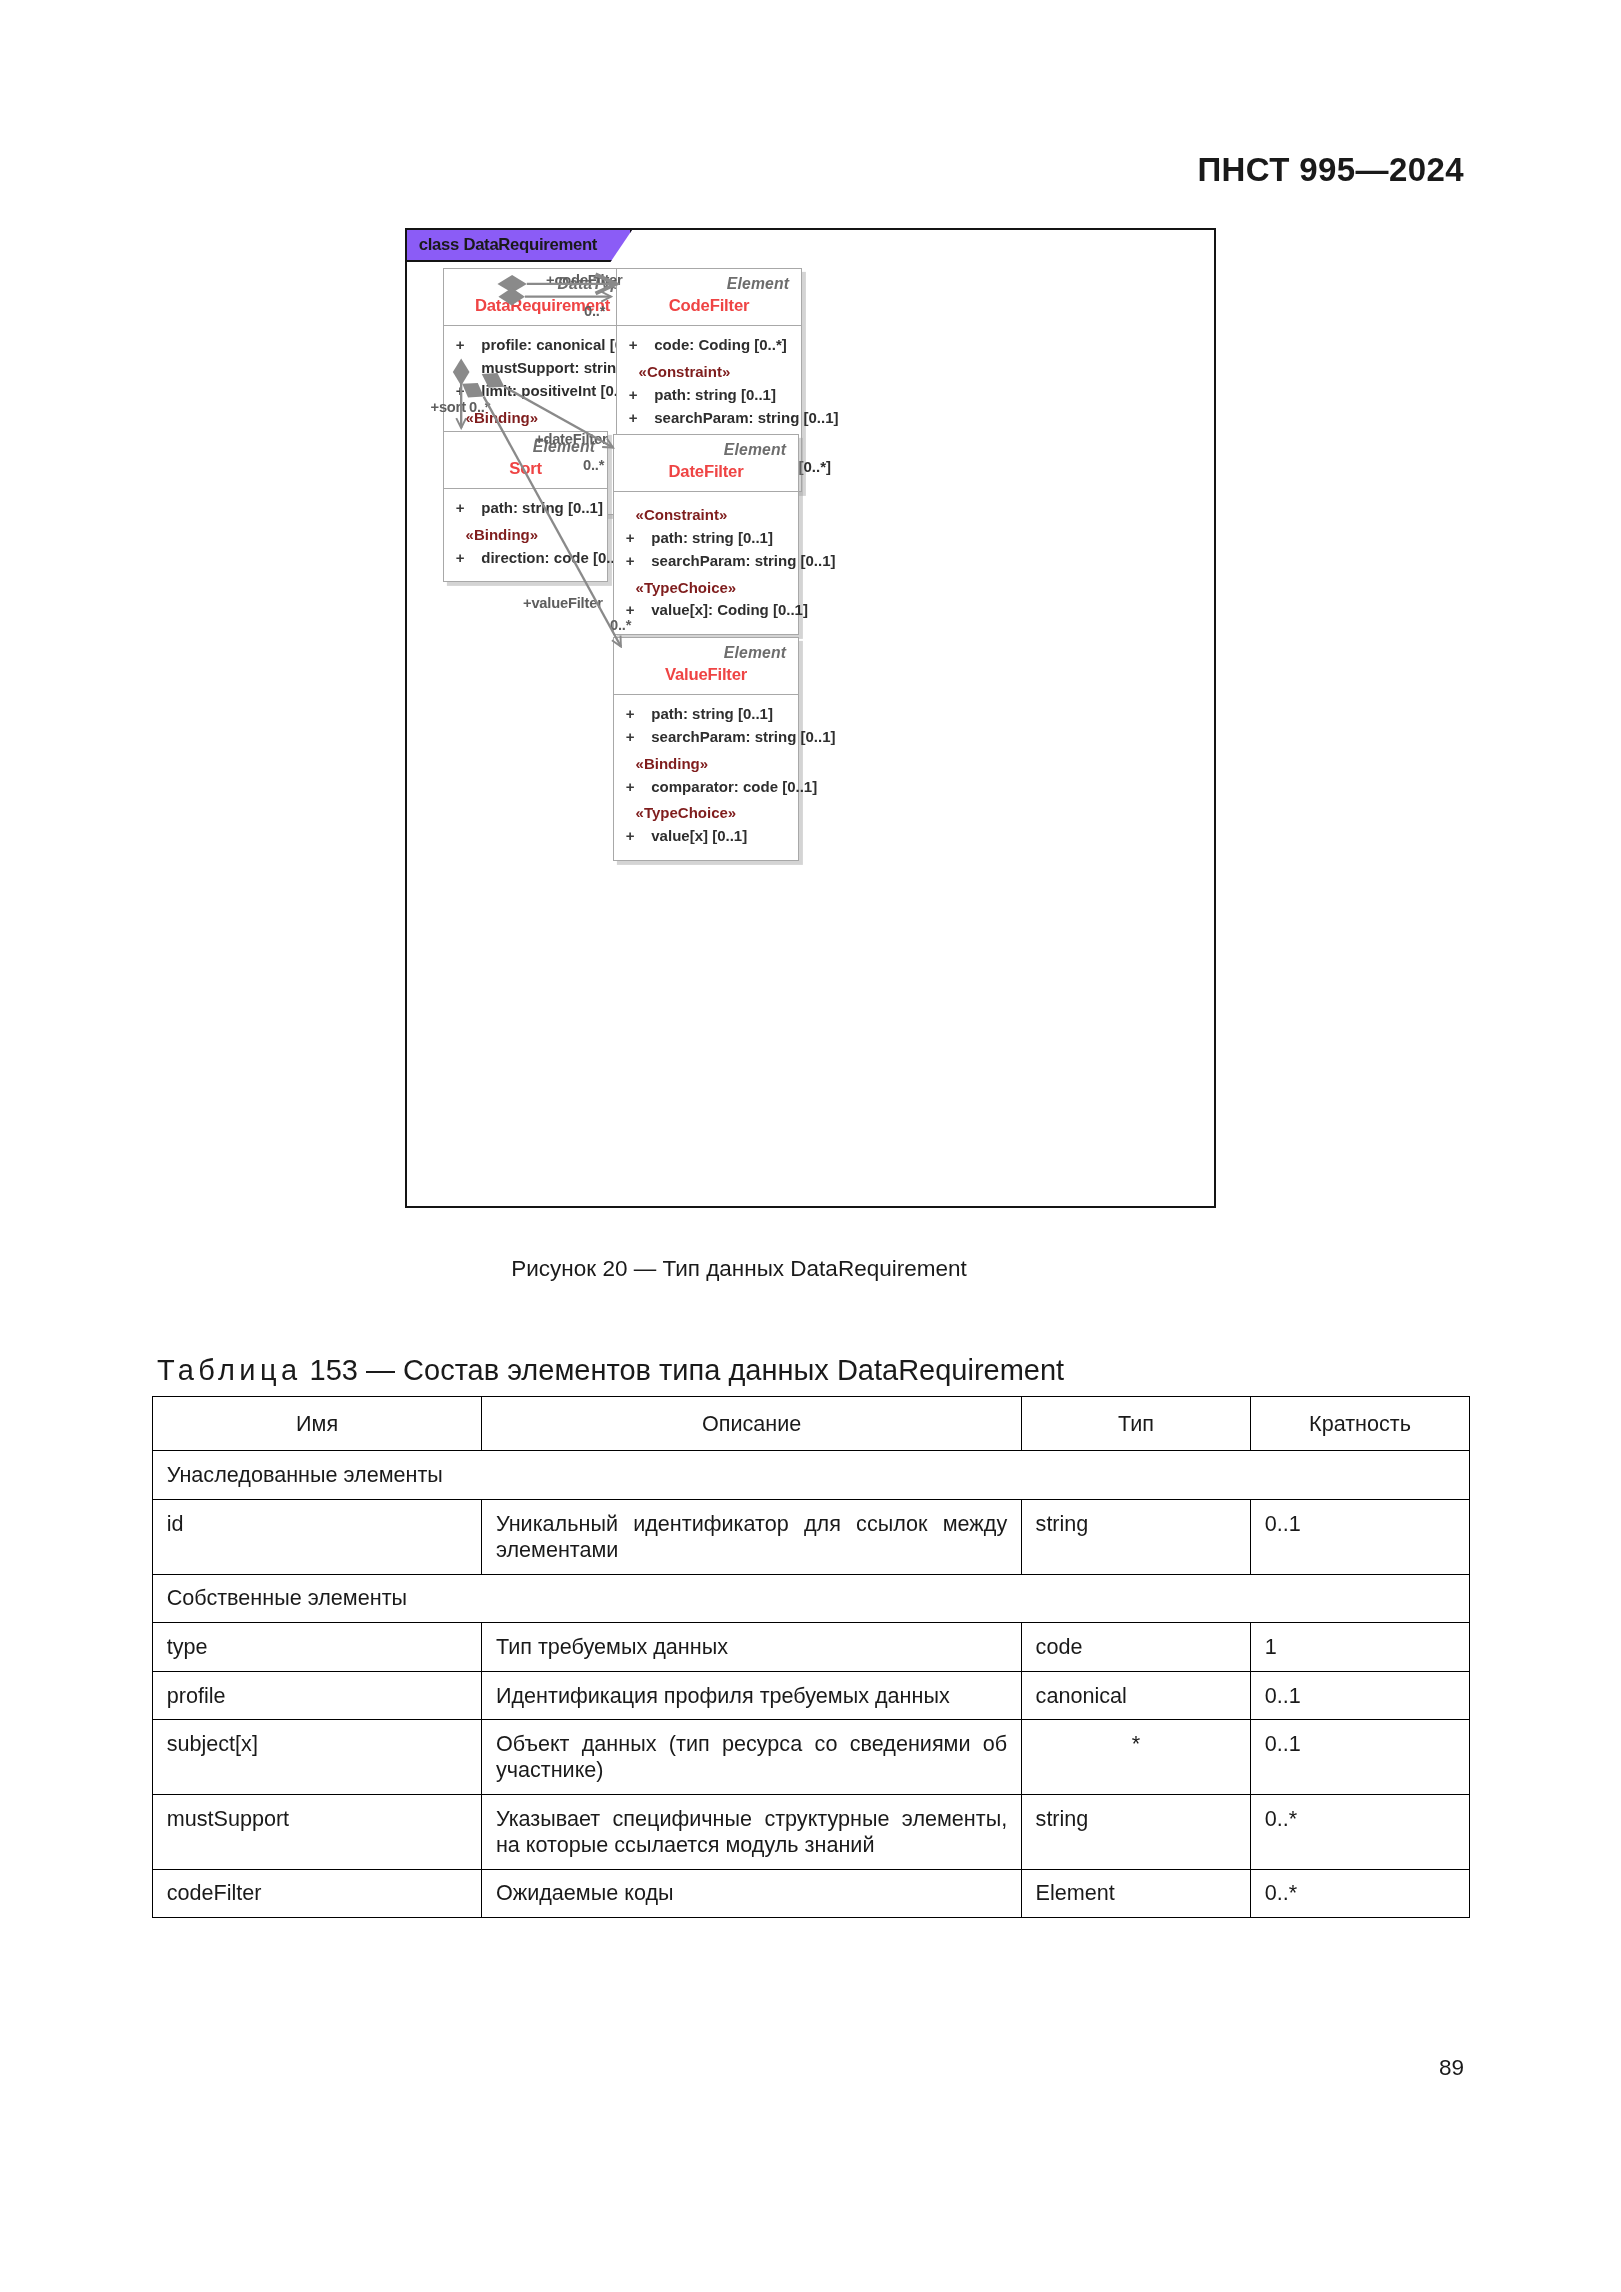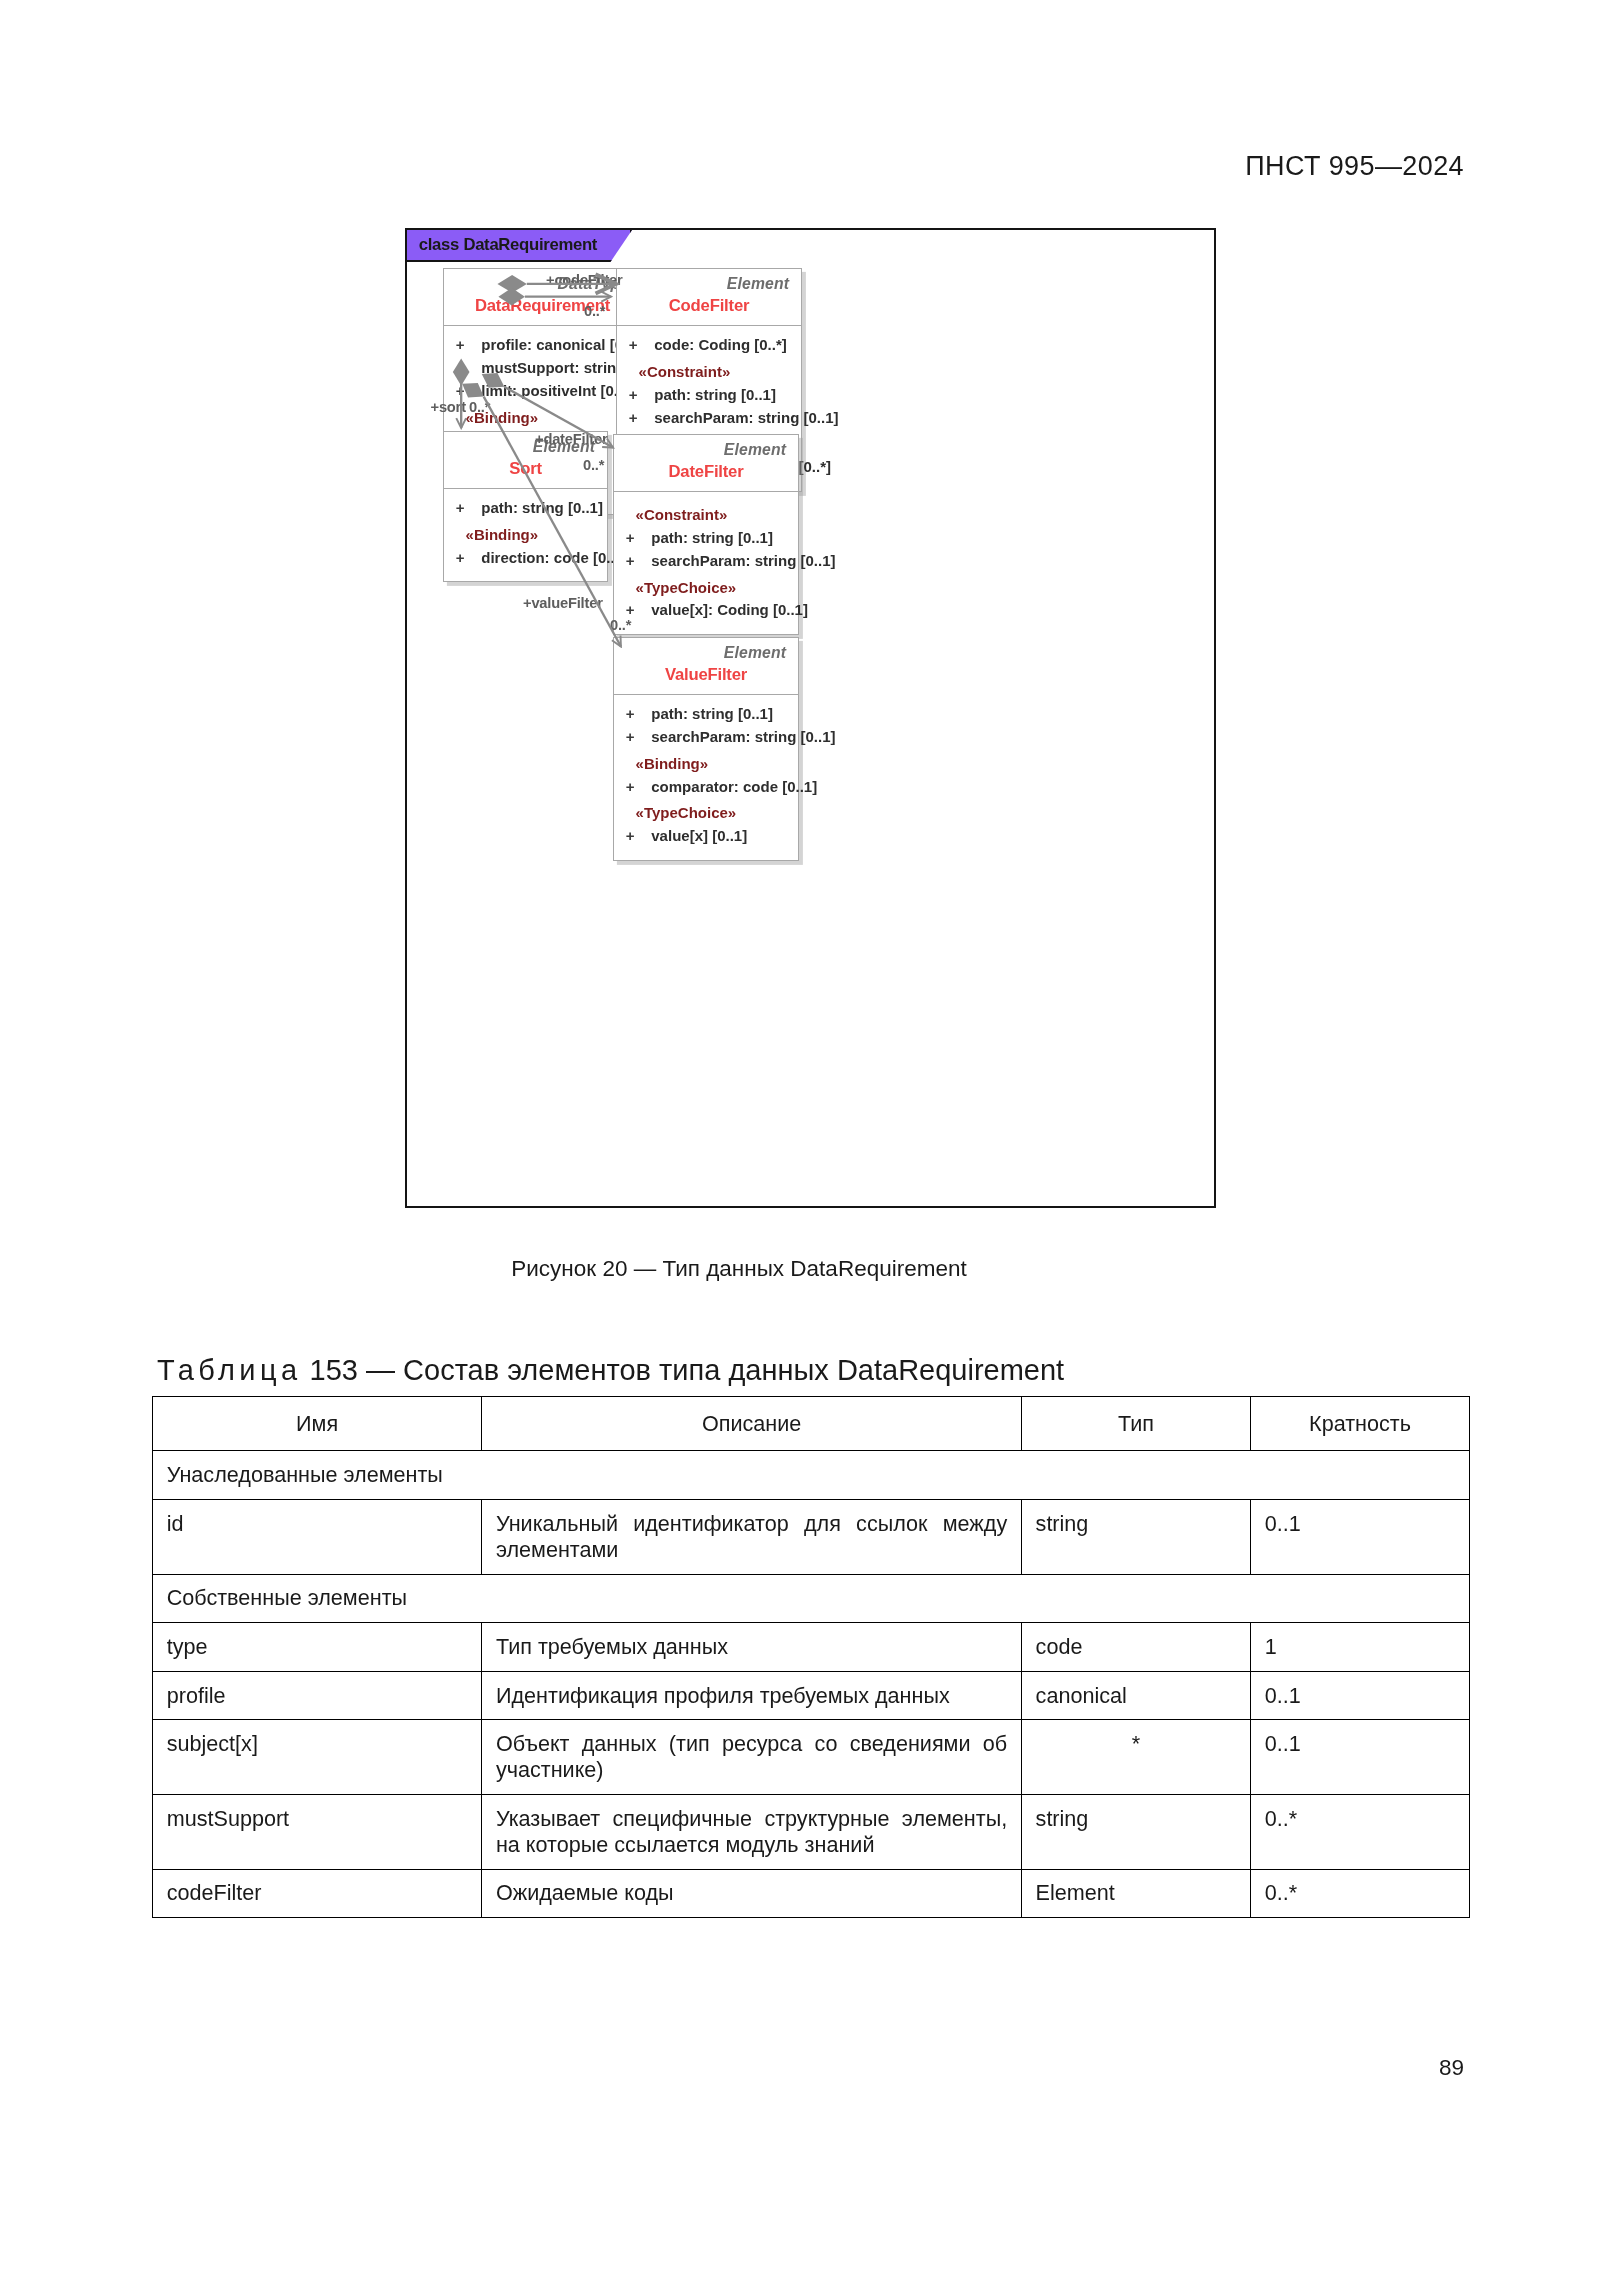--- a/index.html
+++ b/index.html
@@ -14,22 +14,22 @@
     font-family: "Liberation Sans", sans-serif;
     color: #1a1a1a;
     overflow: hidden;
   }
 
   
   .page-header {
     position: absolute;
     top: 151px;
     right: 157px;
-    font-size: 27px;
-    font-weight: normal;
+    font-size: 33px;
+    font-weight: bold;
     letter-spacing: 0.4px;
     white-space: nowrap;
   }
 
   
   .page-number {
     position: absolute;
     top: 2055px;
     right: 157px;
     font-size: 22.5px;

